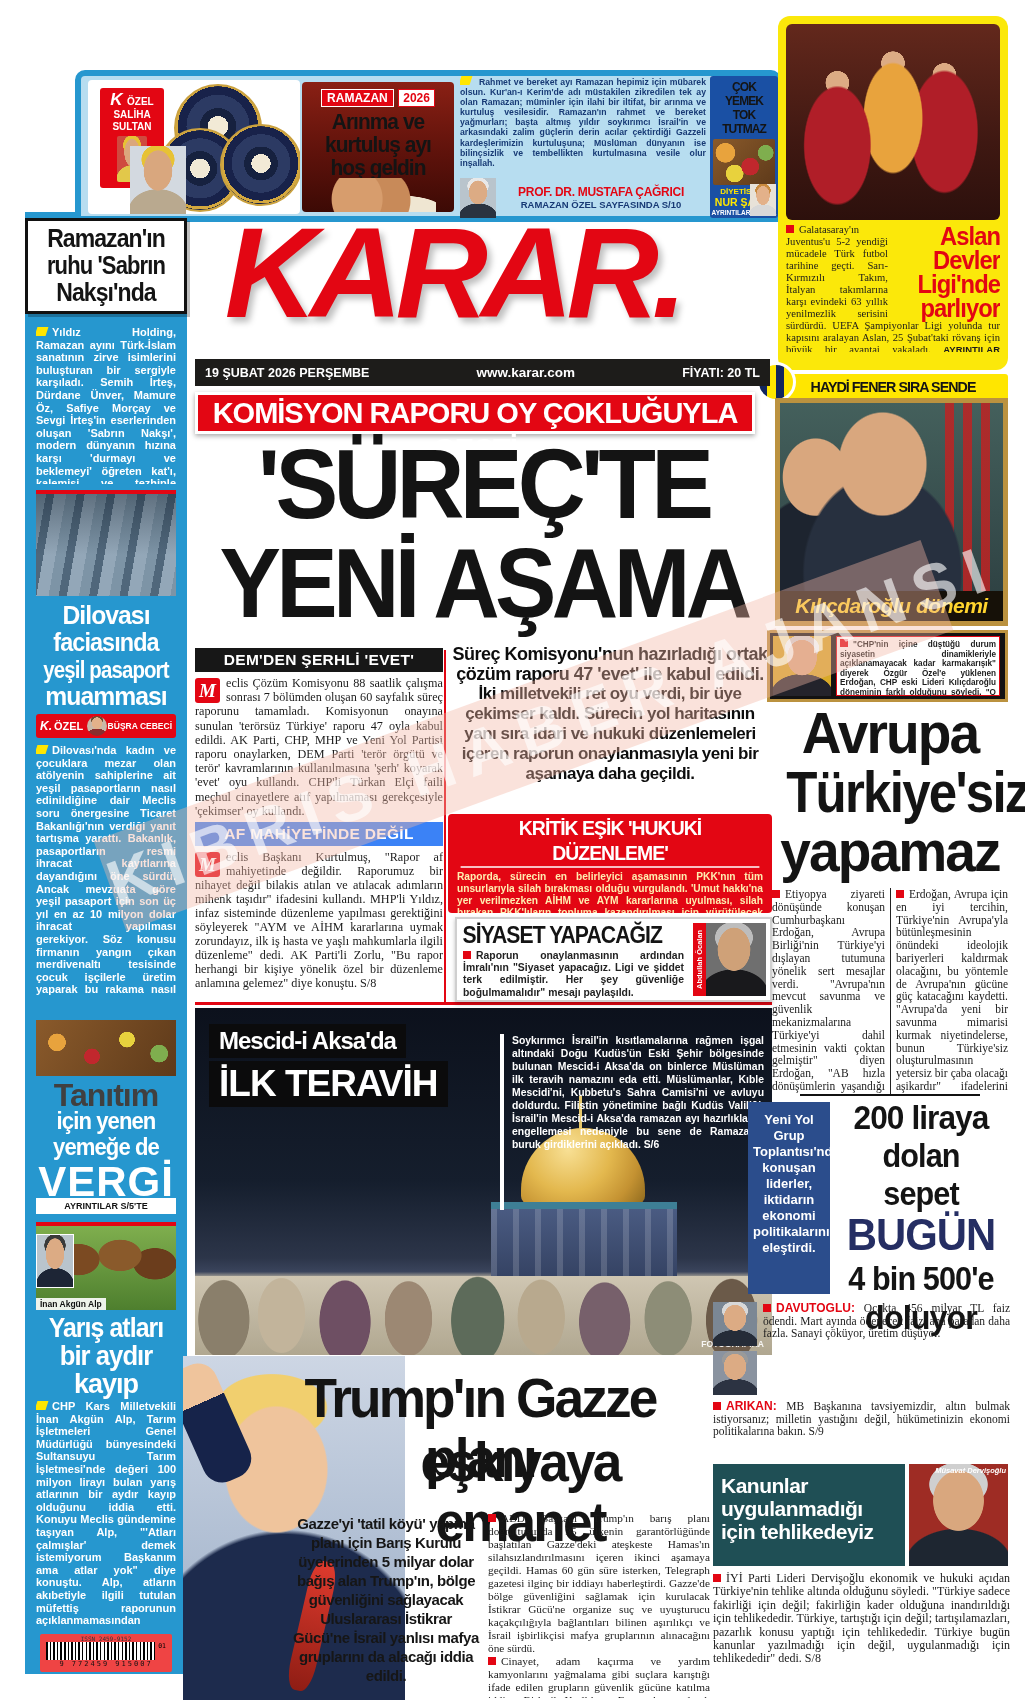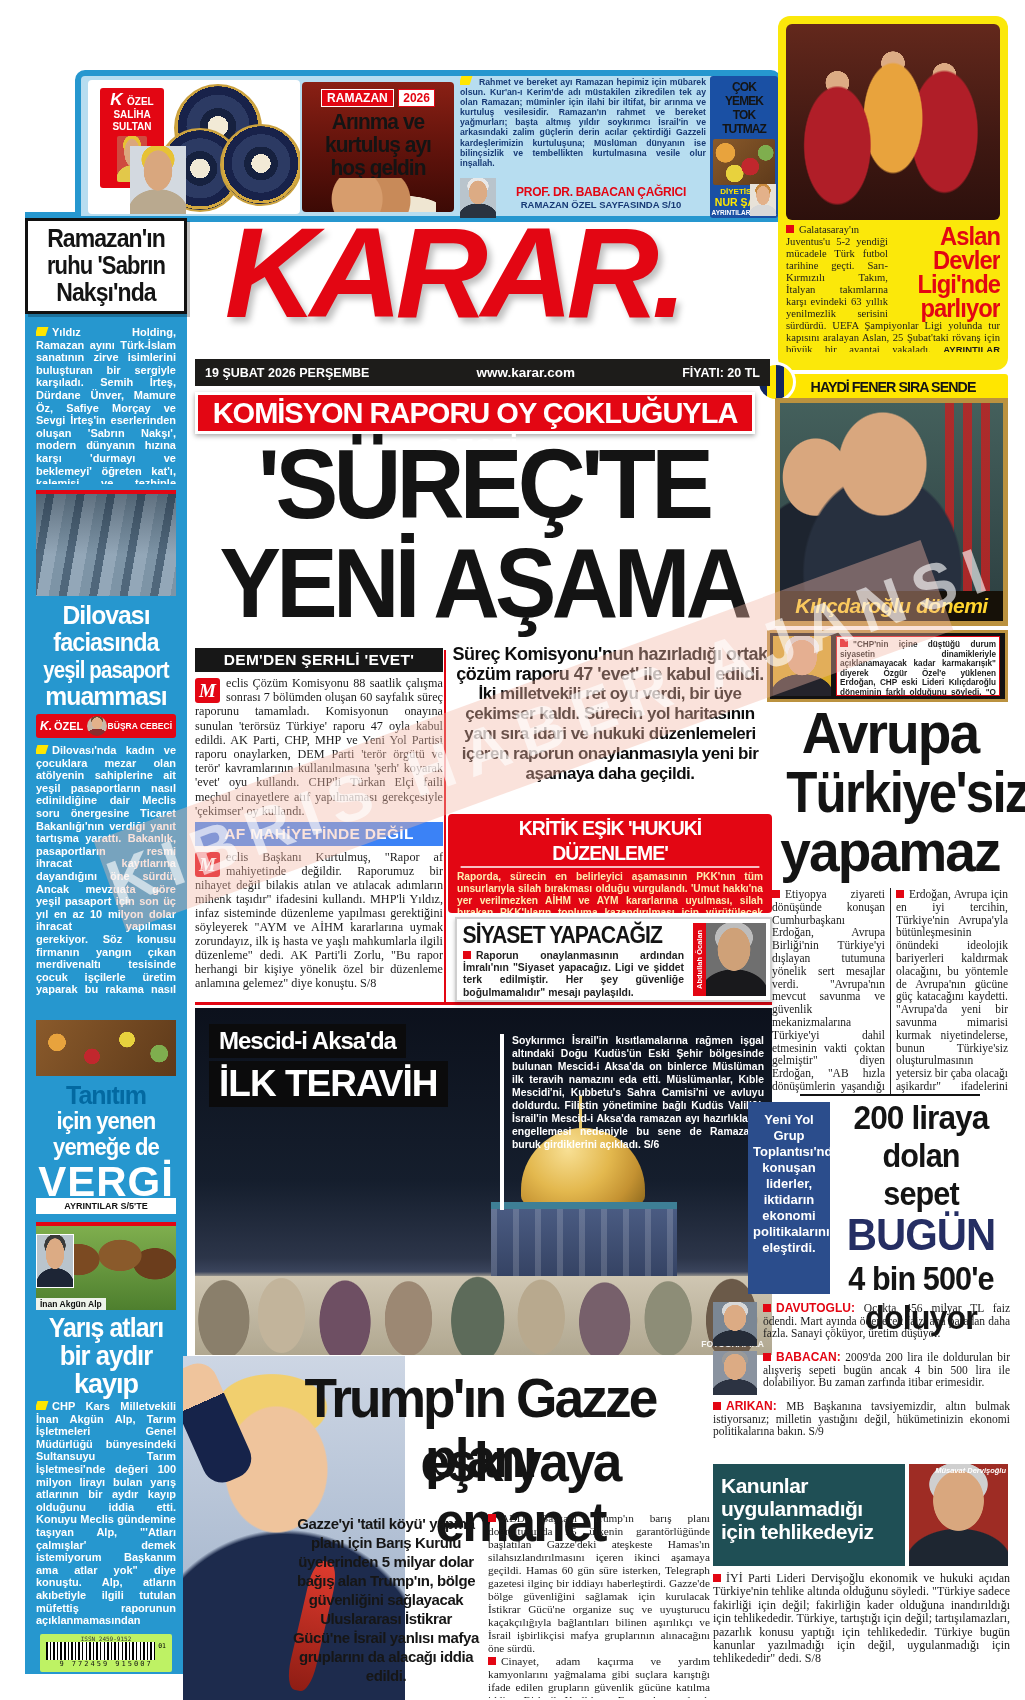--- a/index.html
+++ b/index.html
@@ -64,21 +64,21 @@
        radial-gradient(ellipse 44px 14px at 68% 92%, #efe6d2 96%, rgba(0,0,0,0))"></div>
 </div>
 
 <div class="abs" style="left:460px;top:76px;width:246px;height:142px">
   <div class="just yb ow" style="color:#173a75;font-weight:700;font-size:8.7px;line-height:10.1px;height:100px">
     <span>Rahmet ve bereket ayı Ramazan hepimiz için mübarek olsun. Kur'an-ı Kerim'de adı müstakilen zikredilen tek ay olan Ramazan; müminler için ilahi bir iltifat, bir arınma ve kurtuluş vesilesidir. Ramazan'ın rahmet ve bereket yağmurları; başta altmış yıldır soykırımcı İsrail'in ve arkasındaki zalim güçlerin derin acılar çektirdiği Gazzeli kardeşlerimizin kurtuluşuna; Müslüman dünyanın ise bilinçsizlik ve tembellikten kurtulmasına vesile olur inşallah.</span>
   </div>
   <div style="display:flex;align-items:center;margin-top:2px">
     <div class="portrait" style="position:relative;width:36px;height:40px;--bg:#b9c4cc;--hair:#e8e8e8;--skin:#dcab84;--suit:#2a3340;flex:0 0 auto"></div>
     <div class="cen" style="flex:1">
-      <div style="color:#e30613;font:900 12px/14px 'Liberation Sans',sans-serif;letter-spacing:-.3px">PROF. DR. BABACAN ÇAĞRICI</div>
+      <div style="color:#e30613;font:900 12px/14px 'Liberation Sans',sans-serif;letter-spacing:-.3px">PROF. DR. MUSTAFA ÇAĞRICI</div>
       <div style="color:#173a75;font:900 9.5px/12px 'Liberation Sans',sans-serif">RAMAZAN ÖZEL SAYFASINDA S/10</div>
     </div>
   </div>
 </div>
 
 <div class="abs ow" style="left:710px;top:76px;width:68px;height:142px;background:#1a50a4;border-radius:3px">
   <div class="cen w hd" style="font-size:13px;line-height:14px;padding-top:4px;transform:scaleX(.92)">ÇOK YEMEK</div>
   <div class="cen w hd" style="font-size:13px;line-height:14px;transform:scaleX(.92)">TOK TUTMAZ</div>
   <div style="margin:3px 3px 0;height:46px;border-radius:2px;background:
        radial-gradient(circle 10px at 20% 30%, #e8a33d 96%, rgba(0,0,0,0)),
@@ -268,24 +268,20 @@
 <div class="abs" style="left:713px;top:1302px;width:297px;height:158px">
   <div style="overflow:hidden;margin-bottom:5px">
     <div class="portrait" style="position:relative;float:left;width:44px;height:44px;margin-right:6px;--bg:#7b8794;--hair:#d8d8d8;--skin:#dcab84;--suit:#252c38"></div>
     <div class="serif just" style="font-size:11.5px;line-height:12.6px;color:#1b1b1b">
       <b class="sans rb" style="color:#e30613;font-size:12px">DAVUTOĞLU:</b>
       <span>Ocakta 456 milyar TL faiz ödendi. Mart ayında ödenecek faiz, ana paradan daha fazla. Sanayi çöküyor, üretim düşüyor.</span>
     </div>
   </div>
   <div style="overflow:hidden;margin-bottom:5px">
     <div class="portrait" style="position:relative;float:left;width:44px;height:44px;margin-right:6px;--bg:#8a93a0;--hair:#9a9a9a;--skin:#dcab84;--suit:#2c3342"></div>
-    <div class="serif just" style="font-size:11.5px;line-height:12.6px;color:#1b1b1b">
-      <b class="sans rb" style="color:#e30613;font-size:12px">BABACAN:</b>
-      <span>2009'da 200 lira ile doldurulan bir alışveriş sepeti bugün ancak 4 bin 500 lira ile dolabiliyor. Bu zaman zarfında itibar erimesidir.</span>
-    </div>
   </div>
   <div style="overflow:hidden">
     <div class="serif just" style="font-size:11.5px;line-height:12.6px;color:#1b1b1b">
       <b class="sans rb" style="color:#e30613;font-size:12px">ARIKAN:</b>
       <span>MB Başkanına tavsiyemizdir, altın bulmak istiyorsanız; milletin yastığını değil, hükümetinizin ekonomi politikalarına bakın. S/9</span>
     </div>
   </div>
 </div>
 
 <div class="abs w hd" style="left:713px;top:1464px;width:192px;height:102px;background:#1f4f55;box-sizing:border-box;padding:10px 8px;
@@ -325,21 +321,21 @@
   <span class="yb">Dilovası'nda kadın ve çocuklara mezar olan atölyenin sahiplerine ait yeşil pasaportların nasıl edinildiğine dair Meclis soru önergesine Ticaret Bakanlığı'nın verdiği yanıt tartışma yarattı. Bakanlık, pasaportların resmi ihracat kayıtlarına dayandığını öne sürdü. Ancak mevzuata göre yeşil pasaport için son üç yıl en az 10 milyon dolar ihracat yapılması gerekiyor. Söz konusu firmanın yangın çıkan merdivenaltı tesisinde çocuk işçilerle üretim yaparak bu rakama nasıl ulaşabileceği akıllarda soru işareti yarattı. S/7</span>
 </div>
 
 <div class="abs" style="left:36px;top:1020px;width:140px;height:56px;background:
      radial-gradient(circle 9px at 15% 40%, #e8a33d 96%, rgba(0,0,0,0)),
      radial-gradient(circle 8px at 40% 65%, #c1272d 96%, rgba(0,0,0,0)),
      radial-gradient(circle 8px at 65% 35%, #e8d23d 96%, rgba(0,0,0,0)),
      radial-gradient(circle 9px at 88% 60%, #7fae4e 96%, rgba(0,0,0,0)),
      linear-gradient(120deg,#8a5a2b,#5e3a1a)"></div>
 <div class="abs cen" style="left:30px;top:1082px;width:152px">
-  <div class="w hd" style="color:#0369a1;font-size:25px;line-height:26px">Tanıtım</div>
+  <div class="w hd" style="color:#404040;font-size:32px;line-height:26px">Tanıtım</div>
   <div class="w hd" style="color:#fff;font-size:24px;line-height:26px;transform:scaleX(.92)">için yenen</div>
   <div class="w hd" style="color:#fff;font-size:24px;line-height:26px;transform:scaleX(.92)">yemeğe de</div>
   <div class="w hd" style="color:#fff;font-size:42px;line-height:44px;letter-spacing:1px">VERGİ</div>
 </div>
 <div class="abs cen" style="left:36px;top:1198px;width:140px;height:16px;background:#fff;color:#111;font:900 9px/16px 'Liberation Sans',sans-serif">AYRINTILAR S/5'TE</div>
 
 <div class="abs ow" style="left:36px;top:1222px;width:140px;height:88px;border-top:4px solid #e30613;box-sizing:border-box;
      background:
      radial-gradient(ellipse 22px 16px at 30% 40%, #7b4a22 96%, rgba(0,0,0,0)),
      radial-gradient(ellipse 22px 16px at 60% 35%, #8a5a2b 96%, rgba(0,0,0,0)),
@@ -350,21 +346,21 @@
 </div>
 <div class="abs cen" style="left:30px;top:1314px;width:152px">
   <div class="w hd" style="color:#fff;font-size:27px;line-height:28px;transform:scaleX(.92)">Yarış atları</div>
   <div class="w hd" style="color:#fff;font-size:27px;line-height:28px;transform:scaleX(.95)">bir aydır</div>
   <div class="w hd" style="color:#fff;font-size:27px;line-height:28px">kayıp</div>
 </div>
 <div class="abs w just ow" style="left:36px;top:1400px;width:140px;height:228px;font:700 11px/12.6px 'Liberation Sans',sans-serif">
   <span class="yb">CHP Kars Milletvekili İnan Akgün Alp, Tarım İşletmeleri Genel Müdürlüğü bünyesindeki Sultansuyu Tarım İşletmesi'nde değeri 100 milyon lirayı bulan yarış atlarının bir aydır kayıp olduğunu iddia etti. Konuyu Meclis gündemine taşıyan Alp, "'Atları çalmışlar' demek istemiyorum Başkanım ama atlar yok" diye konuştu. Alp, atların akıbetiyle ilgili tutulan müfettiş raporunun açıklanmamasından yakındı. S/7</span>
 </div>
 
-<div class="abs cen" style="left:40px;top:1634px;width:132px;height:38px;background:#bef264;border-radius:2px;padding-top:1px;box-sizing:border-box">
+<div class="abs cen" style="left:40px;top:1634px;width:132px;height:38px;background:#ef4444;border-radius:2px;padding-top:1px;box-sizing:border-box">
   <div style="font:400 6px/7px 'DejaVu Sans Mono',monospace;color:#333">ISSN 2459-9152</div>
   <div style="display:flex;align-items:flex-start;padding:0 6px">
     <div class="barline" style="flex:1;height:18px"></div>
     <span style="font:400 6.5px/8px 'DejaVu Sans Mono',monospace;margin-left:3px">01</span>
   </div>
   <div style="font:400 7px/9px 'DejaVu Sans Mono',monospace;letter-spacing:2px;color:#111">9 772459 915007</div>
 </div>
 
 <div class="abs cen" style="left:110px;top:838px;width:880px;height:96px;transform:rotate(-20deg);transform-origin:left center;
      background:rgba(242,183,166,.40);color:rgba(255,255,255,.62);white-space:nowrap;pointer-events:none;z-index:50;

